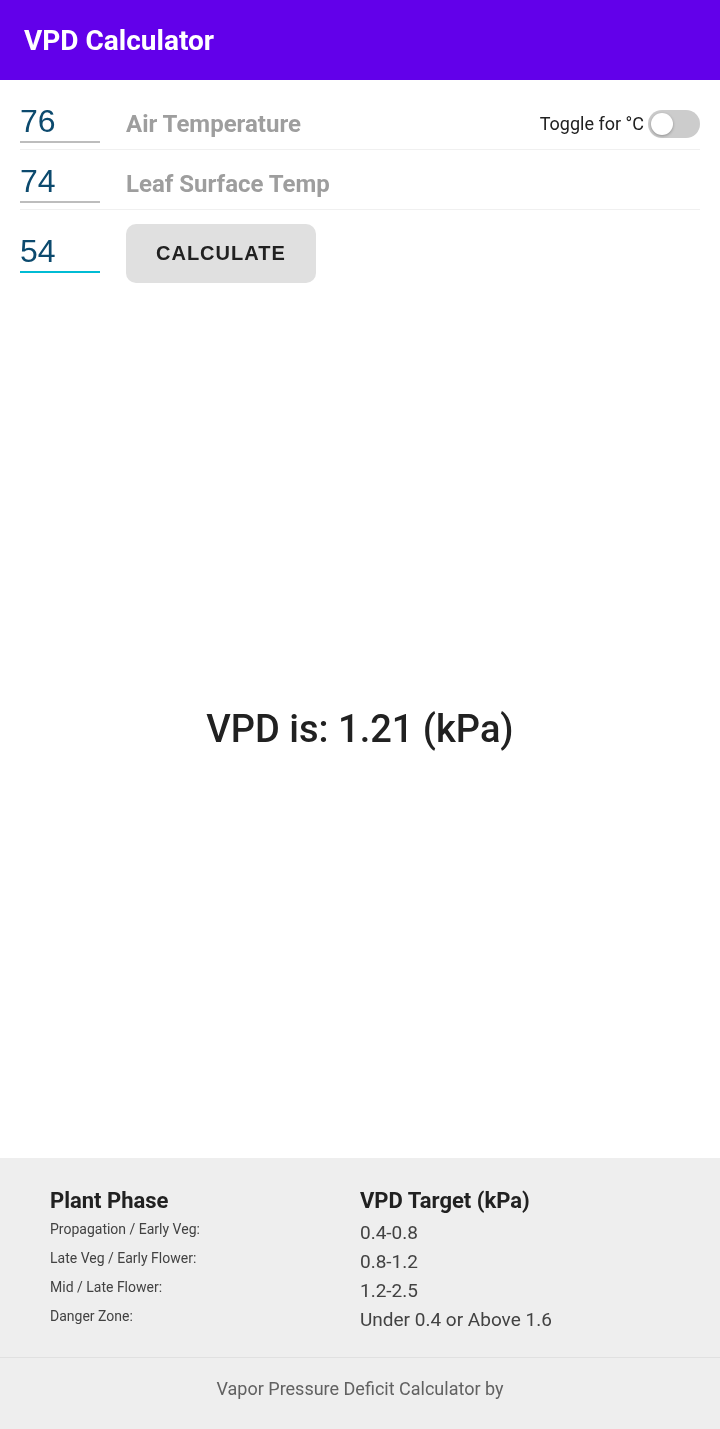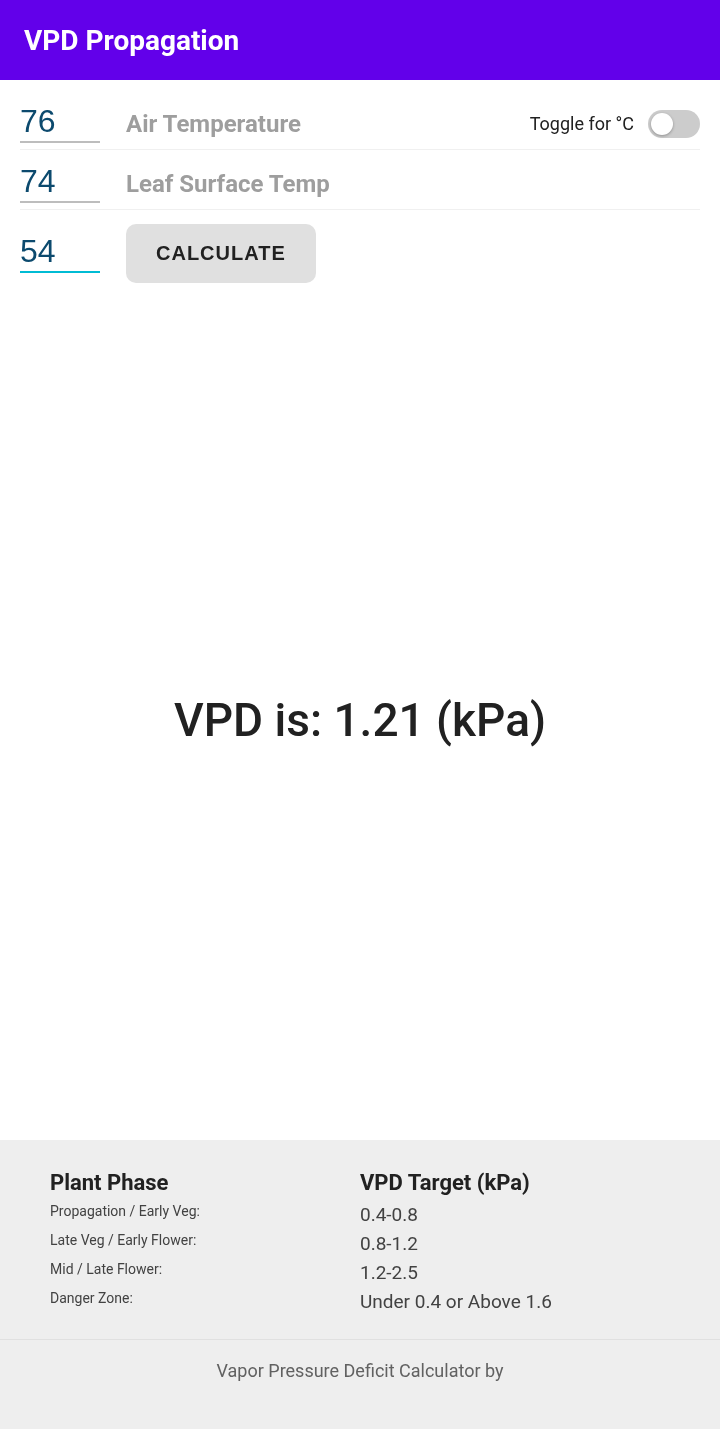--- a/index.html
+++ b/index.html
@@ -74,21 +74,21 @@
       font-size: 24px;
       color: #9e9e9e;
       font-weight: 700;
       flex: 1;
     }
 
     
     .toggle-wrap {
       display: flex;
       align-items: center;
-      gap: 14px;
+      gap: 4px;
     }
     .toggle-label {
       font-size: 18px;
       color: #212121;
       white-space: nowrap;
     }
     .toggle-switch {
       position: relative;
       width: 52px;
       height: 28px;
@@ -141,21 +141,21 @@
 
     
     .result-section {
       padding: 60px 20px 60px 20px;
       display: flex;
       justify-content: center;
       align-items: center;
       flex: 1;
     }
     .result-text {
-      font-size: 46px;
+      font-size: 38px;
       font-weight: 500;
       color: #212121;
       text-align: center;
     }
 
     
     .reference-section {
       background: #eeeeee;
       padding: 30px 50px 20px 50px;
     }
@@ -189,21 +189,21 @@
     }
     .ref-data-value {
       flex: 1;
       font-size: 19px;
       color: #424242;
     }
 
     
     .footer-section {
       background: #eeeeee;
-      padding: 20px 20px 48px 20px;
+      padding: 20px 20px 30px 20px;
       text-align: center;
       border-top: 1px solid #e0e0e0;
     }
     .footer-by {
       font-size: 18px;
       color: #616161;
     }
     .footer-link {
       font-size: 20px;
       color: #00bcd4;
@@ -215,21 +215,21 @@
     .row-divider {
       height: 1px;
       background: #f0f0f0;
       margin: 0 0;
     }
   </style>
 </head>
 <body>
 
 <div class="header">
-  <span class="header-title">VPD Propagation</span>
+  <span class="header-title">VPD Calculator</span>
 </div>
 
 <div class="main-content">
 
   <div class="input-section">
 
     <div class="input-row">
       <div class="input-field-wrap">
         <input type="number" class="input-field" value="76" style="">
       </div>

